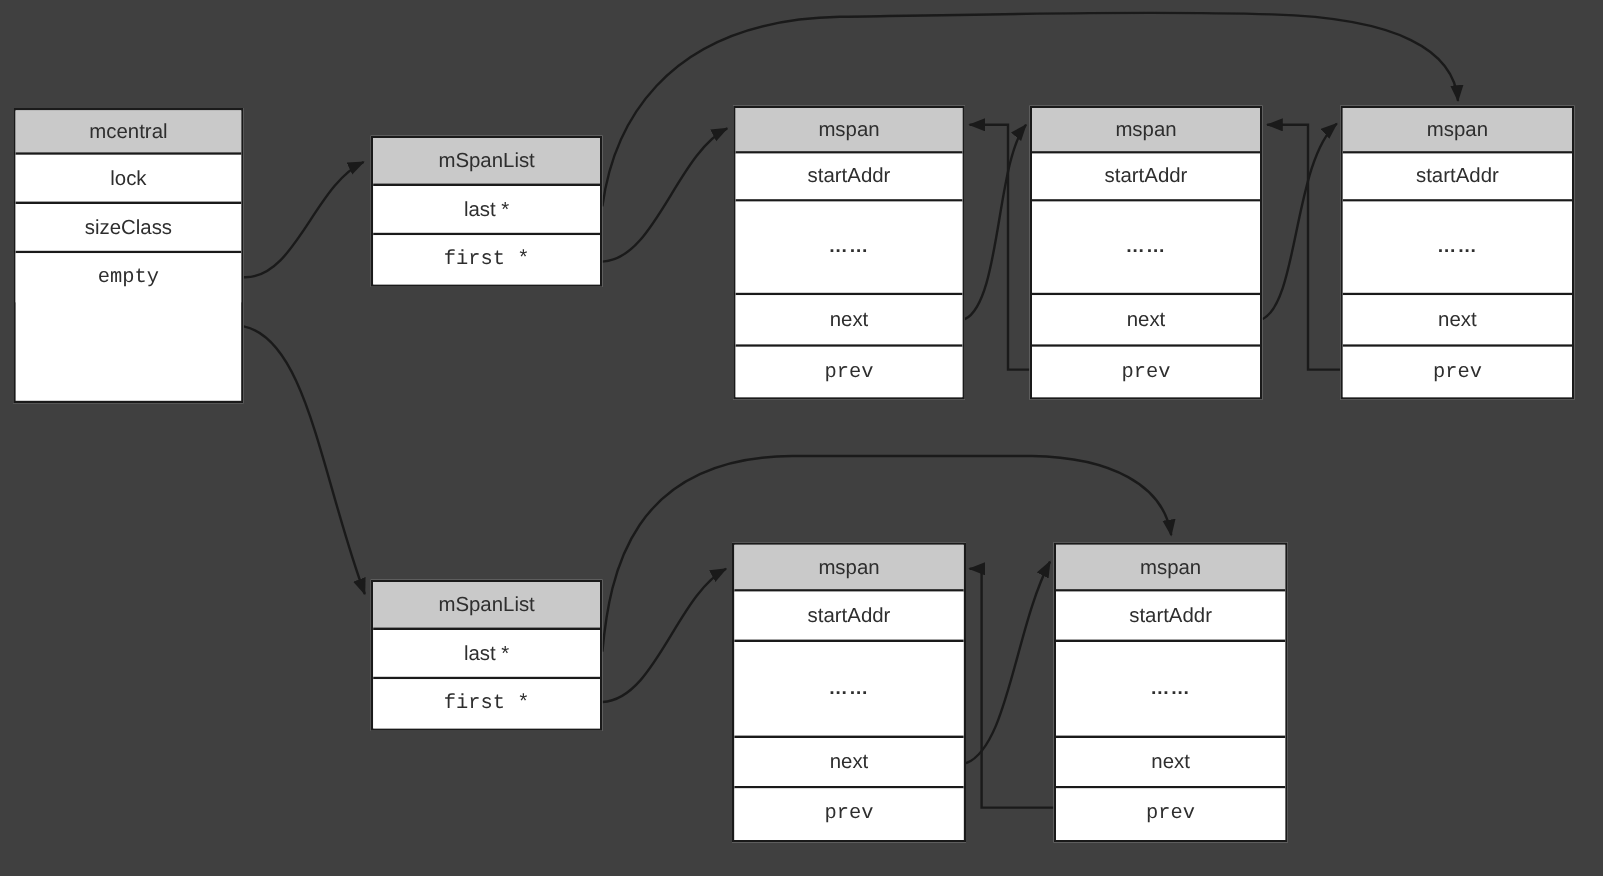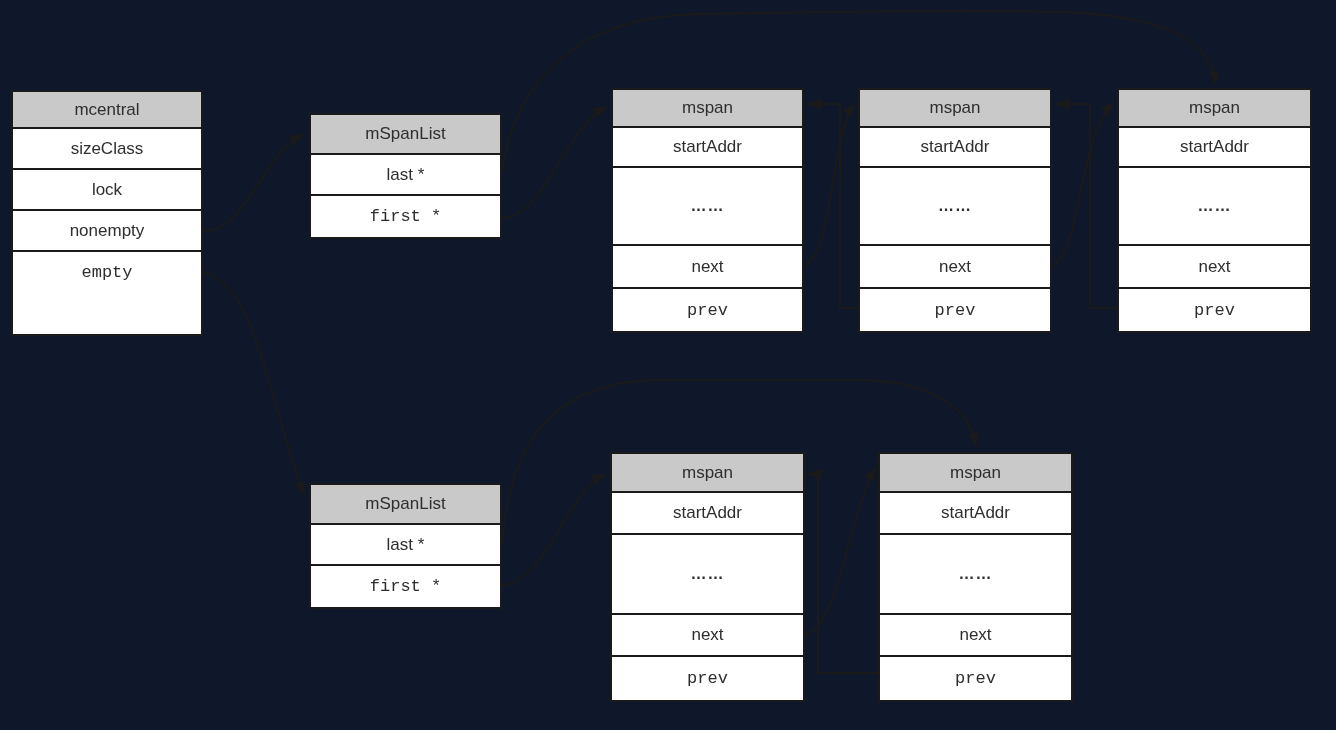--- a/index.html
+++ b/index.html
@@ -5,21 +5,21 @@
   html, body {
     margin: 0;
     padding: 0;
     background: #ffffff;
     font-family: "Liberation Sans", "DejaVu Sans", sans-serif;
   }
   #canvas {
     position: relative;
     width: 1336px;
     height: 730px;
-    background: #0f172a;
+    background: #404040;
     overflow: hidden;
   }
   svg.edges {
     position: absolute;
     left: 0; top: 0;
     width: 1336px;
     height: 730px;
     pointer-events: none;
   }
   .node {
@@ -75,23 +75,22 @@
       <path d="M 1117 308 L 1090 308 L 1090 104 L 1056 104" marker-end="url(#arrow)"></path>
       <path d="M 502 585 C 546 583 564 496 605 474" marker-end="url(#arrow)"></path>
       <path d="M 502 543 C 508 478 526 381 660 380 L 860 380 C 925 381 970 404 976 446" marker-end="url(#arrow)"></path>
       <path d="M 805 636 C 840 623 846 523 875 468" marker-end="url(#arrow)"></path>
       <path d="M 878 673 L 818 673 L 818 474 L 808 474" marker-end="url(#arrow)"></path>
     </g>
   </svg>
 
   <div class="node" style="left:11px; top:90px; width:192px; grid-template-rows:37px 41px 41px 41px 41px 41px;">
     <div class="hdr">mcentral</div>
+    <div class="cell">lock</div>
     <div class="cell">sizeClass</div>
-    <div class="cell">lock</div>
-    <div class="cell">nonempty</div>
     <div class="cell">empty</div>
   </div>
 
   <div class="node" style="left:309px; top:113px; width:193px; grid-template-rows:40px 41px 41px;">
     <div class="hdr">mSpanList</div>
     <div class="cell">last *</div>
     <div class="cell">first *</div>
   </div>
 
   <div class="node" style="left:611px; top:88px; width:193px; grid-template-rows:38px 40px 78px 43px 42px;">

